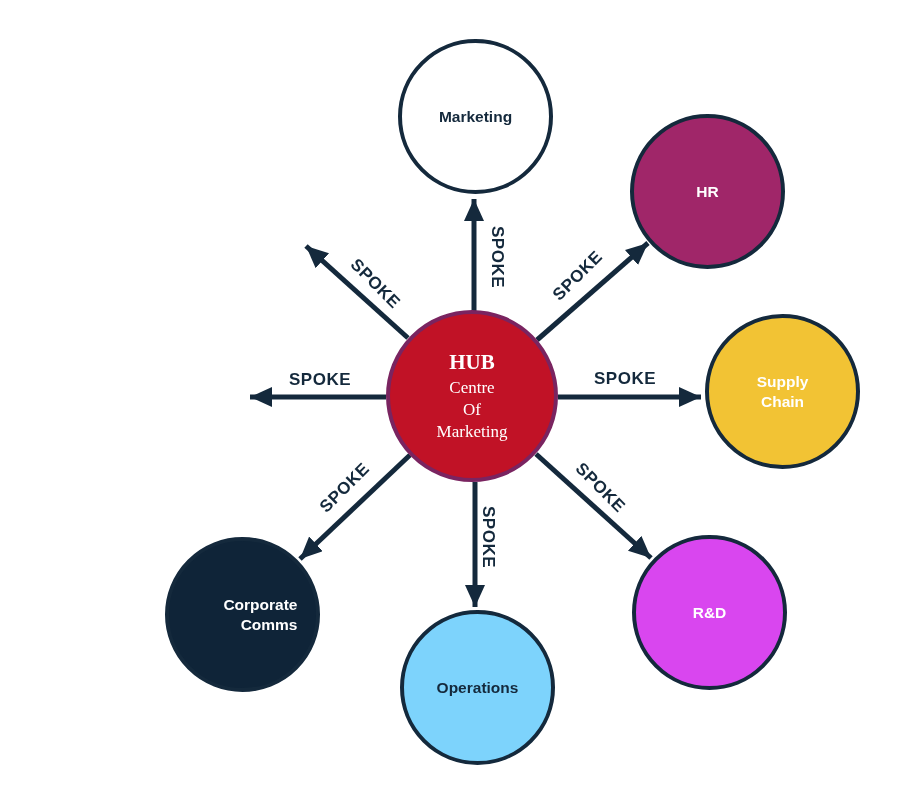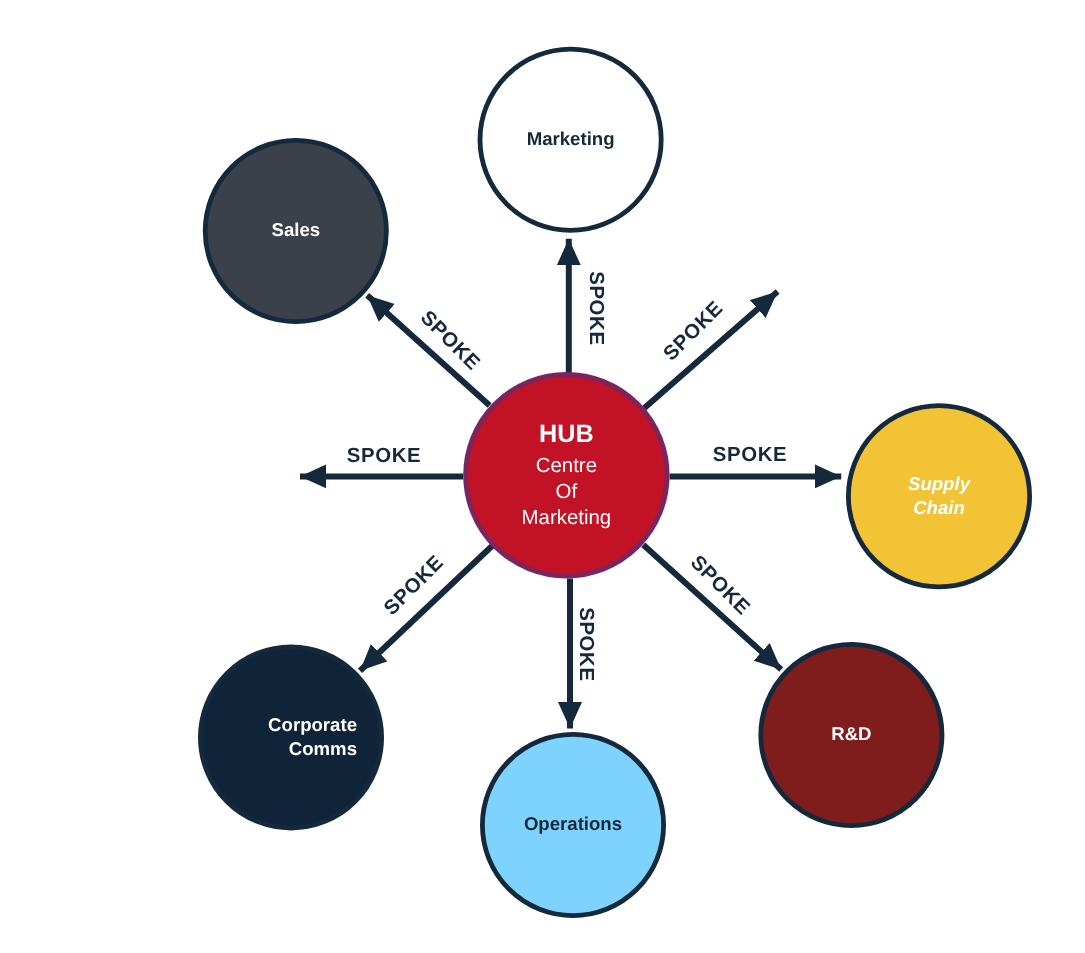--- a/index.html
+++ b/index.html
@@ -15,21 +15,21 @@
     position:absolute; width:155px; height:155px; border-radius:50%;
     border:4px solid #14293C;
     display:flex; align-items:center; justify-content:center; text-align:center;
   }
   .node-label { font-weight:bold; font-size:15.5px; line-height:1.28; max-width:118px; }
 
   .n-marketing { left:398px; top:39px;justify-content:center;  }
   .n-sales     { left:169px; top:115px; }
   .n-hr        { left:630px; top:114px; }
   .n-finance   { left:90px;  top:319px; }
-  .n-supply    { left:705px; top:336px;font-style:italic; }
+  .n-supply    { left:705px; top:314px; }
   .n-rd        { left:632px; top:535px; }
   .n-corp      { left:165px; top:537px; }
   .n-operations{ left:400px; top:610px; }
   .n-supply .node-label { max-width:70px; }
   .n-corp   .node-label { max-width:110px;text-align:right; }
 
   .hub {
     position:absolute; left:386px; top:310px; width:172px; height:172px;
     border-radius:50%; border:4px solid #7A2460;
     display:flex; flex-direction:column; align-items:center; justify-content:center;
@@ -74,37 +74,37 @@
 
   <div class="spoke-label sl-top">SPOKE</div>
   <div class="spoke-label sl-top-right">SPOKE</div>
   <div class="spoke-label sl-right">SPOKE</div>
   <div class="spoke-label sl-bottom-right">SPOKE</div>
   <div class="spoke-label sl-bottom">SPOKE</div>
   <div class="spoke-label sl-bottom-left">SPOKE</div>
   <div class="spoke-label sl-left">SPOKE</div>
   <div class="spoke-label sl-top-left">SPOKE</div>
 
-  <div class="hub" style="background: rgb(193, 18, 38); border-color: rgb(122, 36, 96); color: rgb(255, 255, 255);">
+  <div class="hub" style="background: rgb(193, 18, 38); border-color: rgb(122, 36, 96); color: rgb(255, 255, 255); font-family: Liberation Serif, serif;">
     <div class="hub-title">HUB</div>
     <div class="hub-line">Centre</div>
     <div class="hub-line">Of</div>
     <div class="hub-line">Marketing</div>
   </div>
 
   <div class="node n-marketing" style="background: rgb(255, 255, 255); color: rgb(20, 41, 60); border-color: rgb(20, 41, 60);">
     <span class="node-label">Marketing</span>
   </div>
-  <div class="node n-sales" style="background: rgb(58, 65, 74); color: rgb(255, 255, 255); border-color: rgb(20, 41, 60);">
-    <span class="node-label">Sales</span>
+  <div class="node n-hr" style="background: rgb(160, 38, 105); color: rgb(255, 255, 255); border-color: rgb(20, 41, 60);">
+    <span class="node-label">HR</span>
   </div>
   <div class="node n-supply" style="background: rgb(242, 195, 52); color: rgb(255, 255, 255); border-color: rgb(20, 41, 60);">
     <span class="node-label">Supply Chain</span>
   </div>
-  <div class="node n-rd" style="background: #7f1d1d; color: rgb(255, 255, 255); border-color: rgb(20, 41, 60);">
+  <div class="node n-rd" style="background: #d946ef; color: rgb(255, 255, 255); border-color: rgb(20, 41, 60);">
     <span class="node-label">R&amp;D</span>
   </div>
   <div class="node n-corp" style="background: rgb(15, 36, 56); color: rgb(255, 255, 255); border-color: rgb(20, 41, 60);">
     <span class="node-label">Corporate Comms</span>
   </div>
   <div class="node n-operations" style="background: #7dd3fc; color: rgb(20, 41, 60); border-color: rgb(20, 41, 60);">
     <span class="node-label">Operations</span>
   </div>
 
 </div>

